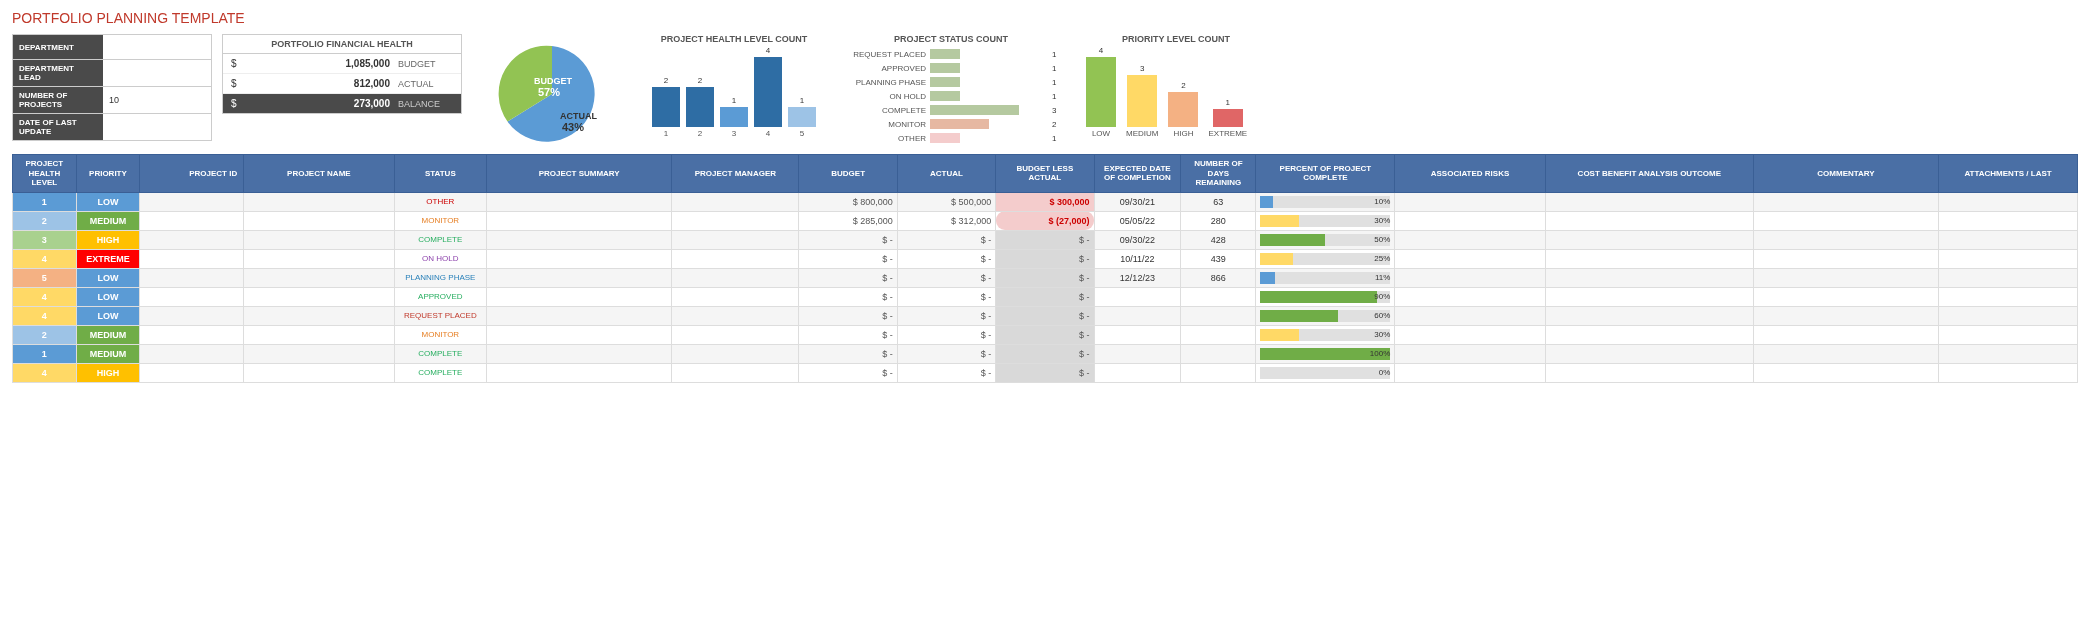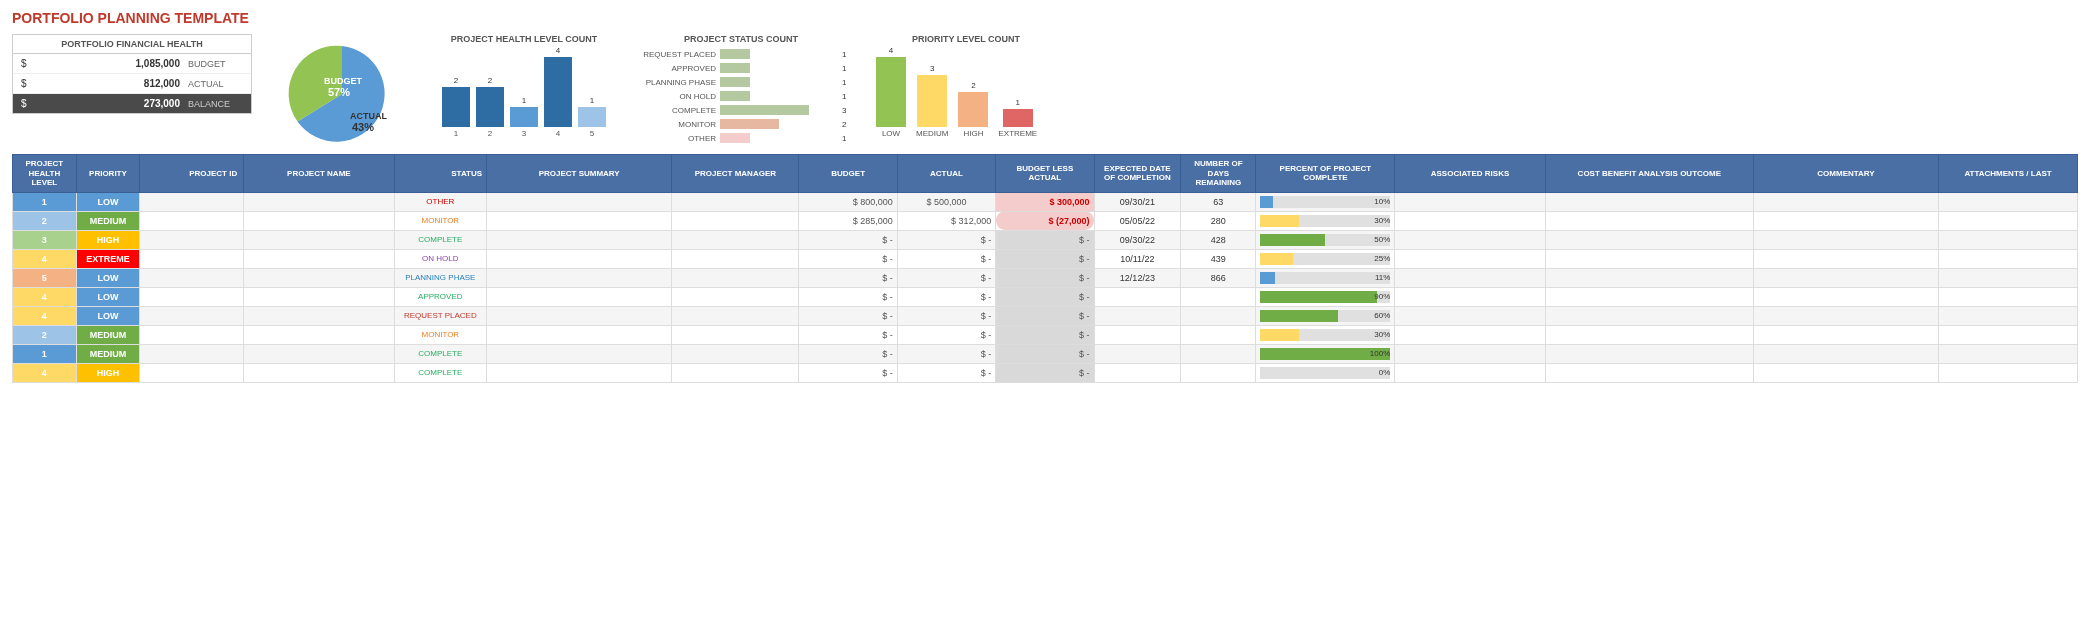--- a/index.html
+++ b/index.html
@@ -11,21 +11,21 @@
       width: 2090px;
       min-height: 635px;
       overflow-x: hidden;
     }
     .page {
       padding: 10px 12px;
       width: 2090px;
     }
     .page-title {
       font-size: 14px;
-      font-weight: bold;
+      font-weight: normal;
       color: #c0392b;
       margin-bottom: 8px;
     }
     .top-section {
       display: flex;
       flex-direction: row;
       gap: 10px;
       margin-bottom: 8px;
       align-items: flex-start;
     }
@@ -276,20 +276,38 @@
   </style>
 </head>
 <body>
 
 <div class="page">
 
   <div class="page-title">PORTFOLIO PLANNING TEMPLATE</div>
 
   <div class="top-section">
 
+    <div class="info-box">
+      <div class="info-row">
+        <div class="info-label">DEPARTMENT</div>
+        <div class="info-value"></div>
+      </div>
+      <div class="info-row">
+        <div class="info-label">DEPARTMENT LEAD</div>
+        <div class="info-value"></div>
+      </div>
+      <div class="info-row">
+        <div class="info-label">NUMBER OF PROJECTS</div>
+        <div class="info-value">10</div>
+      </div>
+      <div class="info-row">
+        <div class="info-label">DATE OF LAST UPDATE</div>
+        <div class="info-value"></div>
+      </div>
+    </div>
 
     <div class="financial-box">
       <div class="financial-title">PORTFOLIO FINANCIAL HEALTH</div>
       <div class="financial-row">
         <span class="fin-dollar">$</span>
         <span class="fin-amount">1,085,000</span>
         <span class="fin-label">BUDGET</span>
       </div>
       <div class="financial-row">
         <span class="fin-dollar">$</span>
@@ -433,21 +451,21 @@
 
   </div>
 
   <table class="main-table">
     <thead>
       <tr>
         <th style="width:55px;">PROJECT HEALTH LEVEL</th>
         <th style="width:55px;">PRIORITY</th>
         <th style="width:70px;padding-left:47px;">PROJECT ID</th>
         <th style="width:130px;">PROJECT NAME</th>
-        <th style="width:80px;text-align:right;">STATUS</th>
+        <th style="width:80px;">STATUS</th>
         <th style="width:160px;">PROJECT SUMMARY</th>
         <th style="width:110px;">PROJECT MANAGER</th>
         <th style="width:85px;">BUDGET</th>
         <th style="width:85px;">ACTUAL</th>
         <th style="width:85px;">BUDGET LESS ACTUAL</th>
         <th style="width:75px;">EXPECTED DATE OF COMPLETION</th>
         <th style="width:65px;">NUMBER OF DAYS REMAINING</th>
         <th style="width:120px;">PERCENT OF PROJECT COMPLETE</th>
         <th style="width:130px;">ASSOCIATED RISKS</th>
         <th style="width:180px;">COST BENEFIT ANALYSIS OUTCOME</th>
@@ -458,21 +476,21 @@
     <tbody id="table-body">
     <tr>
     <td class="health-cell health-1">1</td>
     <td class="priority-cell priority-low">LOW</td>
     <td></td>
     <td></td>
     <td class="status-other" style="font-size:8px;">OTHER</td>
     <td></td>
     <td></td>
     <td class="dollar-cell" style="text-align:right;">$ 800,000</td>
-    <td class="dollar-cell" style="text-align:center;">$ 500,000</td>
+    <td class="dollar-cell" style="text-align:right;">$ 500,000</td>
     <td class="budget-negative" style="text-align:right;">$ 300,000</td>
     <td>09/30/21</td>
     <td>63</td>
     <td>
       <div class="progress-bar-container">
         <div class="progress-bar" style="width:10%; background:#5b9bd5;"></div>
         <span class="progress-label">10%</span>
       </div>
     </td>
     <td></td>

